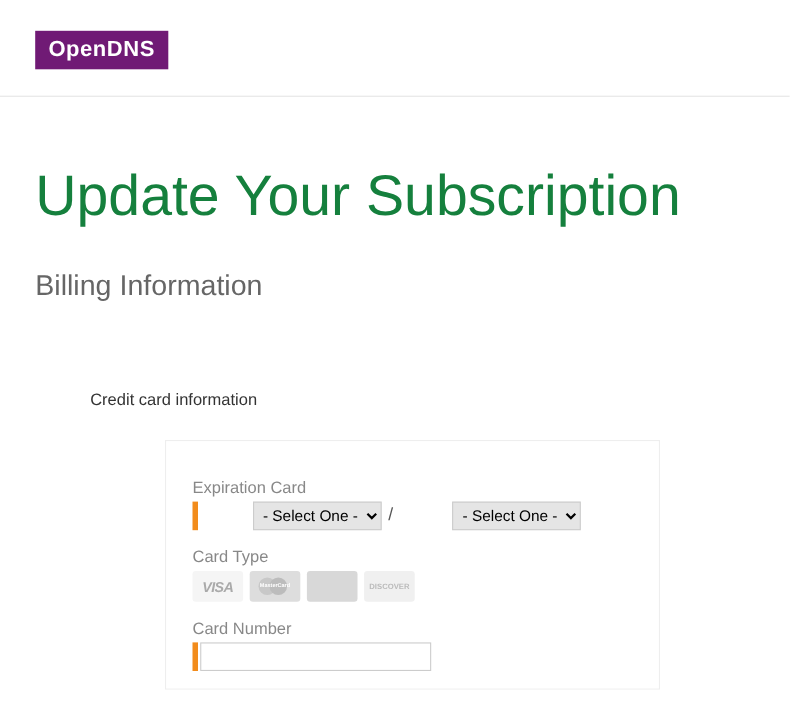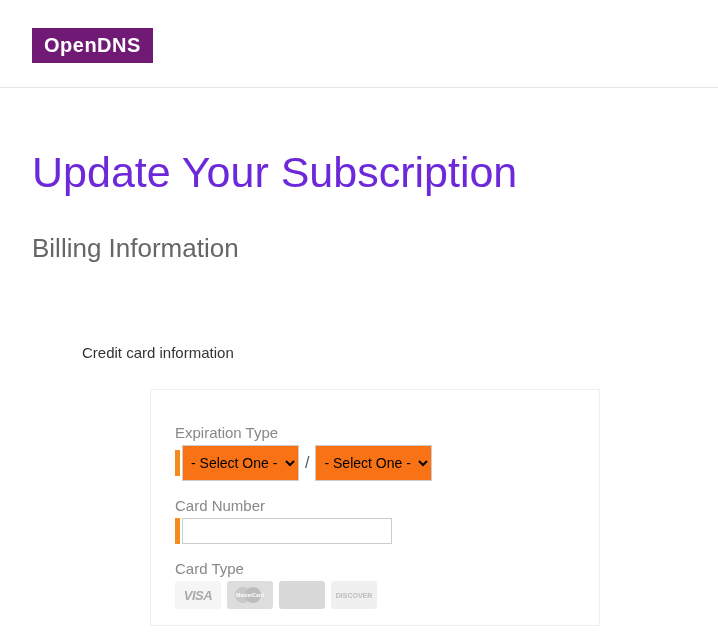--- a/index.html
+++ b/index.html
@@ -19,22 +19,22 @@
   color: #fff;
   font-weight: bold;
   font-size: 20px;
   padding: 6px 12px;
   letter-spacing: 0.5px;
 }
 .main {
   padding: 60px 32px 0 32px;
 }
 h1 {
-  color: #6d28d9;
-  font-size: 43px;
+  color: #15803d;
+  font-size: 52px;
   font-weight: 300;
   margin-bottom: 36px;
 }
 h2 {
   color: #666;
   font-size: 26px;
   font-weight: 300;
   margin-bottom: 80px;
 }
 .section-label {
@@ -66,23 +66,24 @@
 }
 .req-bar {
   width: 5px;
   height: 26px;
   background: #f28c1c;
   margin-right: 2px;
 }
 select {
   font-size: 14px;
   padding: 2px 4px;
-  height: 36px;
+  height: 26px;
   border: 1px solid #ccc;
-  background: #f97316;
+  background: #e5e5e5;
+  margin-left: 48px;
 }
 .slash {
   margin: 0 6px;
   color: #555;
 }
 .card-icons {
   display: flex;
   gap: 6px;
 }
 .card-icon {
@@ -151,48 +152,48 @@
 
 <div class="main">
   <h1>Update Your Subscription</h1>
   <h2>Billing Information</h2>
 
   <div class="section-label">Credit card information</div>
 
   <div class="card-box">
 
     <div class="field">
-      <label class="field-label">Expiration Type</label>
+      <label class="field-label">Expiration Card</label>
       <div class="field-row">
         <span class="req-bar"></span>
         <select>
           <option>- Select One -</option>
         </select>
         <span class="slash">/</span>
         <select>
           <option>- Select One -</option>
         </select>
-      </div>
-    </div>
-
-    <div class="field">
-      <label class="field-label">Card Number</label>
-      <div class="field-row">
-        <span class="req-bar"></span>
-        <input type="text" value="" style="">
       </div>
     </div>
 
     <div class="field">
       <label class="field-label">Card Type</label>
       <div class="card-icons">
         <div class="card-icon visa">VISA</div>
         <div class="card-icon mastercard">
             <span>MasterCard</span>
           </div>
         <div class="card-icon amex"></div>
         <div class="card-icon discover">DISCOVER</div>
       </div>
     </div>
 
+    <div class="field">
+      <label class="field-label">Card Number</label>
+      <div class="field-row">
+        <span class="req-bar"></span>
+        <input type="text" value="" style="">
+      </div>
+    </div>
+
 
   </div>
 </div>
 
 </body></html>

